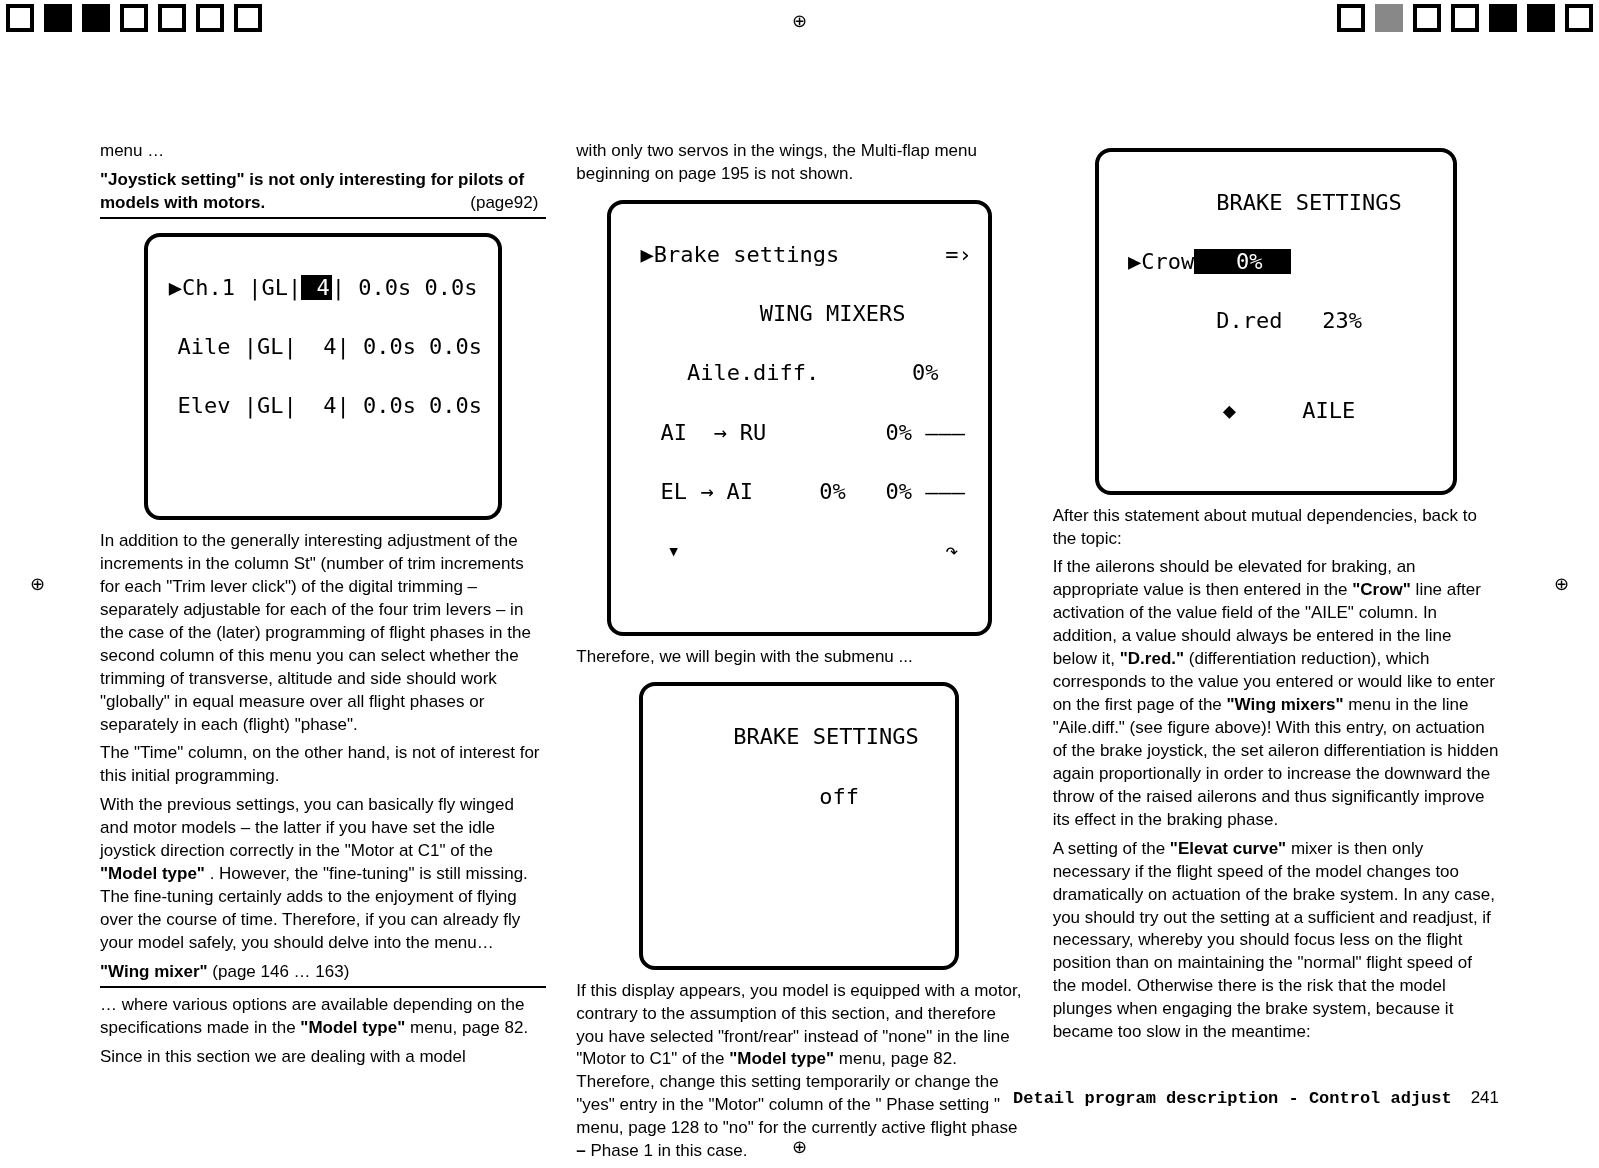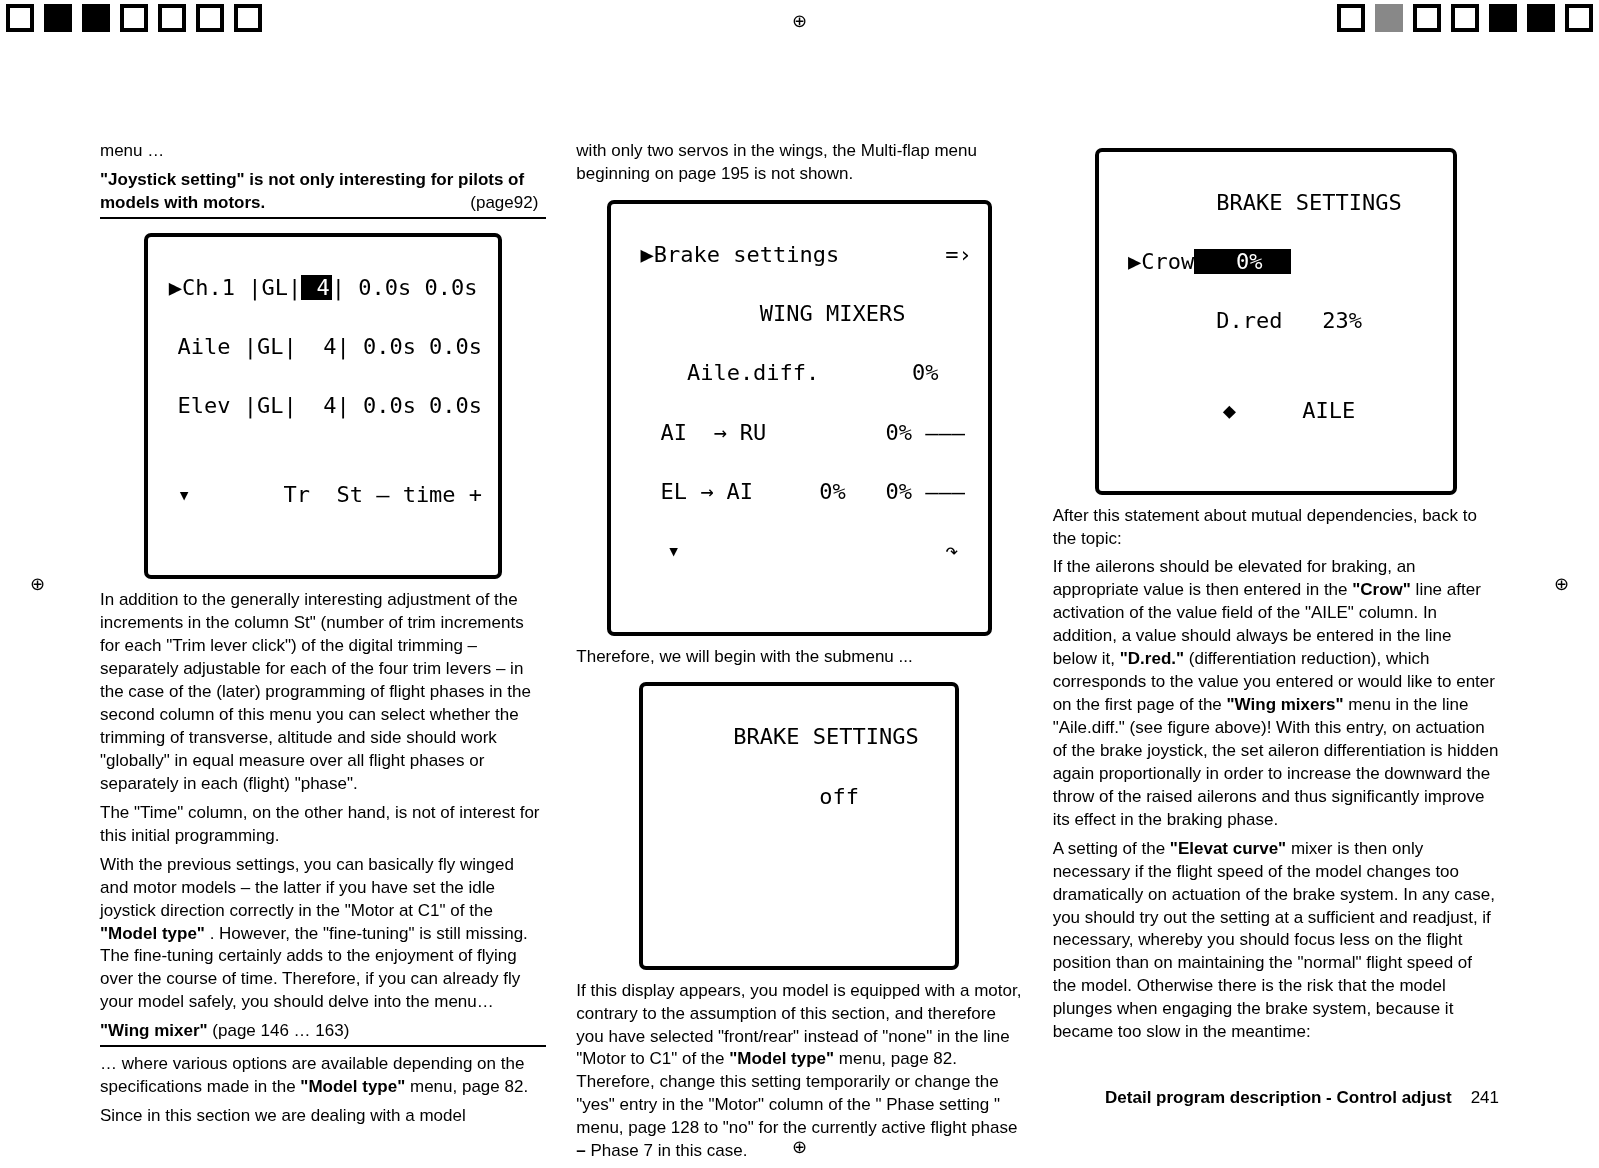--- a/index.html
+++ b/index.html
@@ -2,39 +2,39 @@
 <html><head>
 <meta charset="utf-8">
 <style>
   html, body { margin:0; padding:0; background:#fff; font-family: Arial, Helvetica, sans-serif; color:#000; }
   .page { width:1599px; height:1168px; position:relative; box-sizing:border-box; padding:140px 100px 60px 100px; }
   .columns { display:flex; gap:30px; }
   .col { flex:1; font-size:17px; line-height:1.35; }
   .col p { margin:0 0 6px 0; }
   .lcd {
     border:4px solid #000;
-    border-radius:7px;
+    border-radius:16px;
     padding:6px 16px;
     font-family:"Consolas","Menlo","DejaVu Sans Mono",monospace;
     font-size:22px;
     line-height:1.35;
     margin:8px auto 10px auto;
     background:#fff;
     white-space:pre;
     display:inline-block;
   }
   .lcd-wrap { text-align:center; }
   .lcd .row { display:block; }
   .inv { background:#000; color:#fff; padding:0 2px; }
   .heading-line { border-bottom:2px solid #000; padding-bottom:2px; margin-bottom:6px; font-size:17px; position:relative;}
   .heading-line .right { position:absolute; right:8px; bottom:2px; }
   .sub-heading { border-bottom:2px solid #000; padding-bottom:2px; margin-bottom:6px; font-size:17px;}
   .b { font-weight:bold; }
   .footer { position:absolute; bottom:60px; right:100px; font-size:17px; }
-  .footer .b { font-weight:bold; }
+  .footer .b { font-weight:bold;font-family:Liberation Mono, monospace; }
   .reg-top { position:absolute; top:10px; left:50%; transform:translateX(-50%); font-size:18px;}
   .reg-bot { position:absolute; bottom:10px; left:50%; transform:translateX(-50%); font-size:18px;}
   .reg-left { position:absolute; left:30px; top:50%; transform:translateY(-50%); font-size:18px;}
   .reg-right { position:absolute; right:30px; top:50%; transform:translateY(-50%); font-size:18px;}
   .sq-strip { position:absolute; top:4px; display:flex; gap:10px; }
   .sq-strip.left { left:6px; }
   .sq-strip.right { right:6px; }
   .sq { width:28px; height:28px; box-sizing:border-box; }
   .sq.solid { background:#000; }
   .sq.hollow { border:4px solid #000; }
@@ -78,21 +78,20 @@
         <span class="b">"Joystick setting" is not only interesting for pilots of models with motors.</span>
         <span class="right">(page92)</span>
       </div>
 
       <div class="lcd-wrap">
         <div class="lcd">
 <span class="row">▶Ch.1 |GL|<span class="inv"> 4</span>| 0.0s 0.0s</span>
 <span class="row"> Aile |GL|  4| 0.0s 0.0s</span>
 <span class="row"> Elev |GL|  4| 0.0s 0.0s</span>
 <span class="row"></span>
-<span class="row"> ▾       Tr  St – time +</span>
         </div>
       </div>
 
       <p>In addition to the generally interesting adjustment of the increments in the column St" (number of trim increments for each "Trim lever click") of the digital trimming – separately adjustable for each of the four trim levers – in the case of the (later) programming of flight phases in the second column of this menu you can select whether the trimming of transverse, altitude and side should work "globally" in equal measure over all flight phases or separately in each (flight) "phase".</p>
       <p>The "Time" column, on the other hand, is not of interest for this initial programming.</p>
       <p>
         <span>With the previous settings, you can basically fly winged and motor models – the latter if you have set the idle joystick direction correctly in the "Motor at C1" of the </span>
         <span class="b">"Model type"</span>
         <span> . However, the "fine-tuning" is still missing. The fine-tuning certainly adds to the enjoyment of flying over the course of time. Therefore, if you can already fly your model safely, you should delve into the menu…</span>
       </p>
@@ -133,21 +132,21 @@
 <span class="row"></span>
 <span class="row"></span>
         </div>
       </div>
 
       <p>
         <span>If this display appears, you model is equipped with a motor, contrary to the assumption of this section, and therefore you have selected "front/rear" instead of "none" in the line "Motor to C1" of the </span>
         <span class="b">"Model type"</span>
         <span> menu, page 82. Therefore, change this setting temporarily or change the "yes" entry in the "Motor" column of the " Phase setting " menu, page 128 to "no" for the currently active flight phase </span>
         <span class="b">–</span>
-        <span>Phase 7 in this case.</span>
+        <span>Phase 1 in this case.</span>
       </p>
 
     </div>
 
     <div class="col">
 
       <div class="lcd-wrap">
         <div class="lcd">
 <span class="row">     BRAKE SETTINGS</span>
 <span class="row"> ▶Crow<span class="inv">   0%  </span>           </span>

